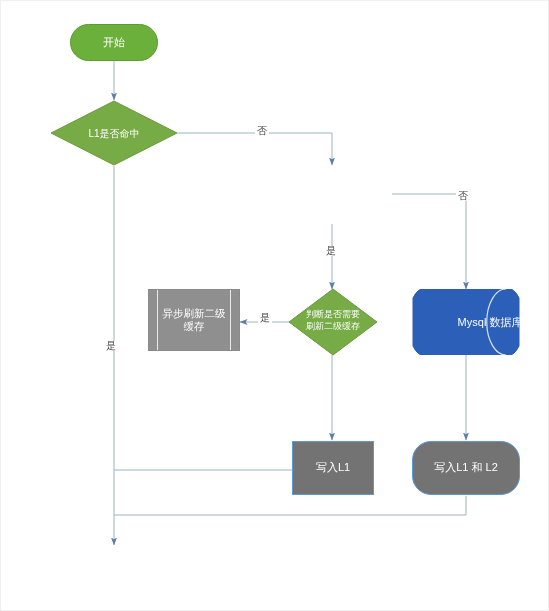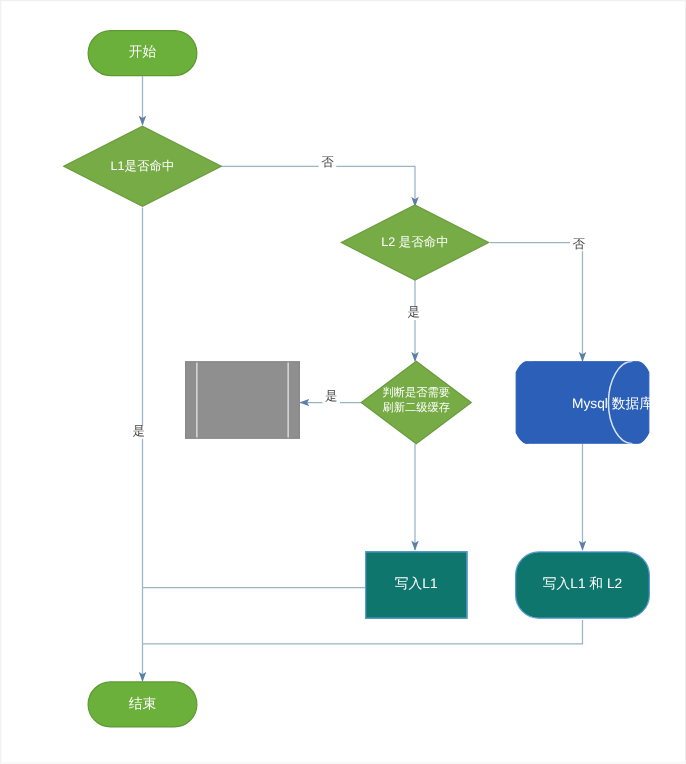--- a/index.html
+++ b/index.html
@@ -92,21 +92,21 @@
   .cyl-label {
     position: absolute;
     left: 0; top: 0; width: 100%; height: 100%;
     display: flex; align-items: center; justify-content: center;
     color: #ffffff; font-size: 11px; text-align: center;
     pointer-events: none;
     margin-left: 24px;
   }
   
   .proc {
-    background: #0f766e;
+    background: #737373;
     border: 1px solid #5b9bd5;
     font-size: 11px;
   }
   
   .elabel {
     position: absolute;
     font-size: 10px;
     color: #444444;
     background: #ffffff;
     padding: 0 2px;
@@ -153,59 +153,52 @@
     <span>开始</span>
   </div>
 
   <div class="diamond-wrap" style="left:50px; top:100px; width:128px; height:66px;">
     <svg width="128" height="66" viewBox="0 0 128 66" xmlns="http://www.w3.org/2000/svg">
       <polygon points="64,1 127,33 64,65 1,33" fill="#76ab46" stroke="#6a9c3e" stroke-width="1"></polygon>
     </svg>
     <div class="diamond-label">L1是否命中</div>
   </div>
 
-  <div class="diamond-wrap" style="left:272px; top:163px; width:120px; height:62px;">
-    <svg width="120" height="62" viewBox="0 0 120 62" xmlns="http://www.w3.org/2000/svg">
-      <polygon points="60,1 119,31 60,61 1,31" fill="#76ab46" stroke="#6a9c3e" stroke-width="1"></polygon>
-    </svg>
-    <div class="diamond-label">L2 是否命中</div>
-  </div>
 
   <div class="diamond-wrap" style="left:288px; top:288px; width:90px; height:68px;font-family:Liberation Mono, monospace;">
     <svg width="90" height="68" viewBox="0 0 90 68" xmlns="http://www.w3.org/2000/svg">
       <polygon points="45,1 89,34 45,67 1,34" fill="#76ab46" stroke="#6a9c3e" stroke-width="1"></polygon>
     </svg>
     <div class="diamond-label" style="font-size:9px;">判断是否需要
 刷新二级缓存</div>
   </div>
 
   <div class="node predef" style="left:148px; top:289px; width:92px; height:62px; position:absolute;">
     <span class="bar l"></span>
     <span class="bar r"></span>
+    <span>异步刷新二级
+缓存</span>
   </div>
 
   <div class="cyl-wrap" style="left:412px; top:289px; width:108px; height:66px;">
     <svg width="108" height="66" viewBox="0 0 108 66" xmlns="http://www.w3.org/2000/svg">
       <path d="M1,9 L1,57 A14,24 0 0 0 15,66 L94,66 A14,24 0 0 0 107,57 L107,9 A14,24 0 0 0 94,0 L15,0 A14,24 0 0 0 1,9 Z" fill="#2b5fb8" stroke="#2b5fb8" stroke-width="1"></path>
       <path d="M94,0 A14,24 0 0 0 94,66" fill="none" stroke="#d8e4f6" stroke-width="1.2"></path>
     </svg>
     <div class="cyl-label" style="padding-right:14px;">Mysql 数据库</div>
   </div>
 
   <div class="node proc" style="left:292px; top:441px; width:82px; height:54px;">
     <span>写入L1</span>
   </div>
 
   <div class="node proc" style="left:412px; top:441px; width:108px; height:54px;border-radius:19px;">
     <span>写入L1 和 L2</span>
   </div>
 
-  <div class="node term" style="left:70px; top:545px; width:88px; height:37px;">
-    <span>结束</span>
-  </div>
 
   <div class="elabel" style="left:255px; top:126px;">否</div>
   <div class="elabel" style="left:104px; top:341px;">是</div>
   <div class="elabel" style="left:324px; top:246px;">是</div>
   <div class="elabel" style="left:456px; top:191px;">否</div>
   <div class="elabel" style="left:258px; top:313px;">是</div>
 
 </div>
 
 </body></html>

